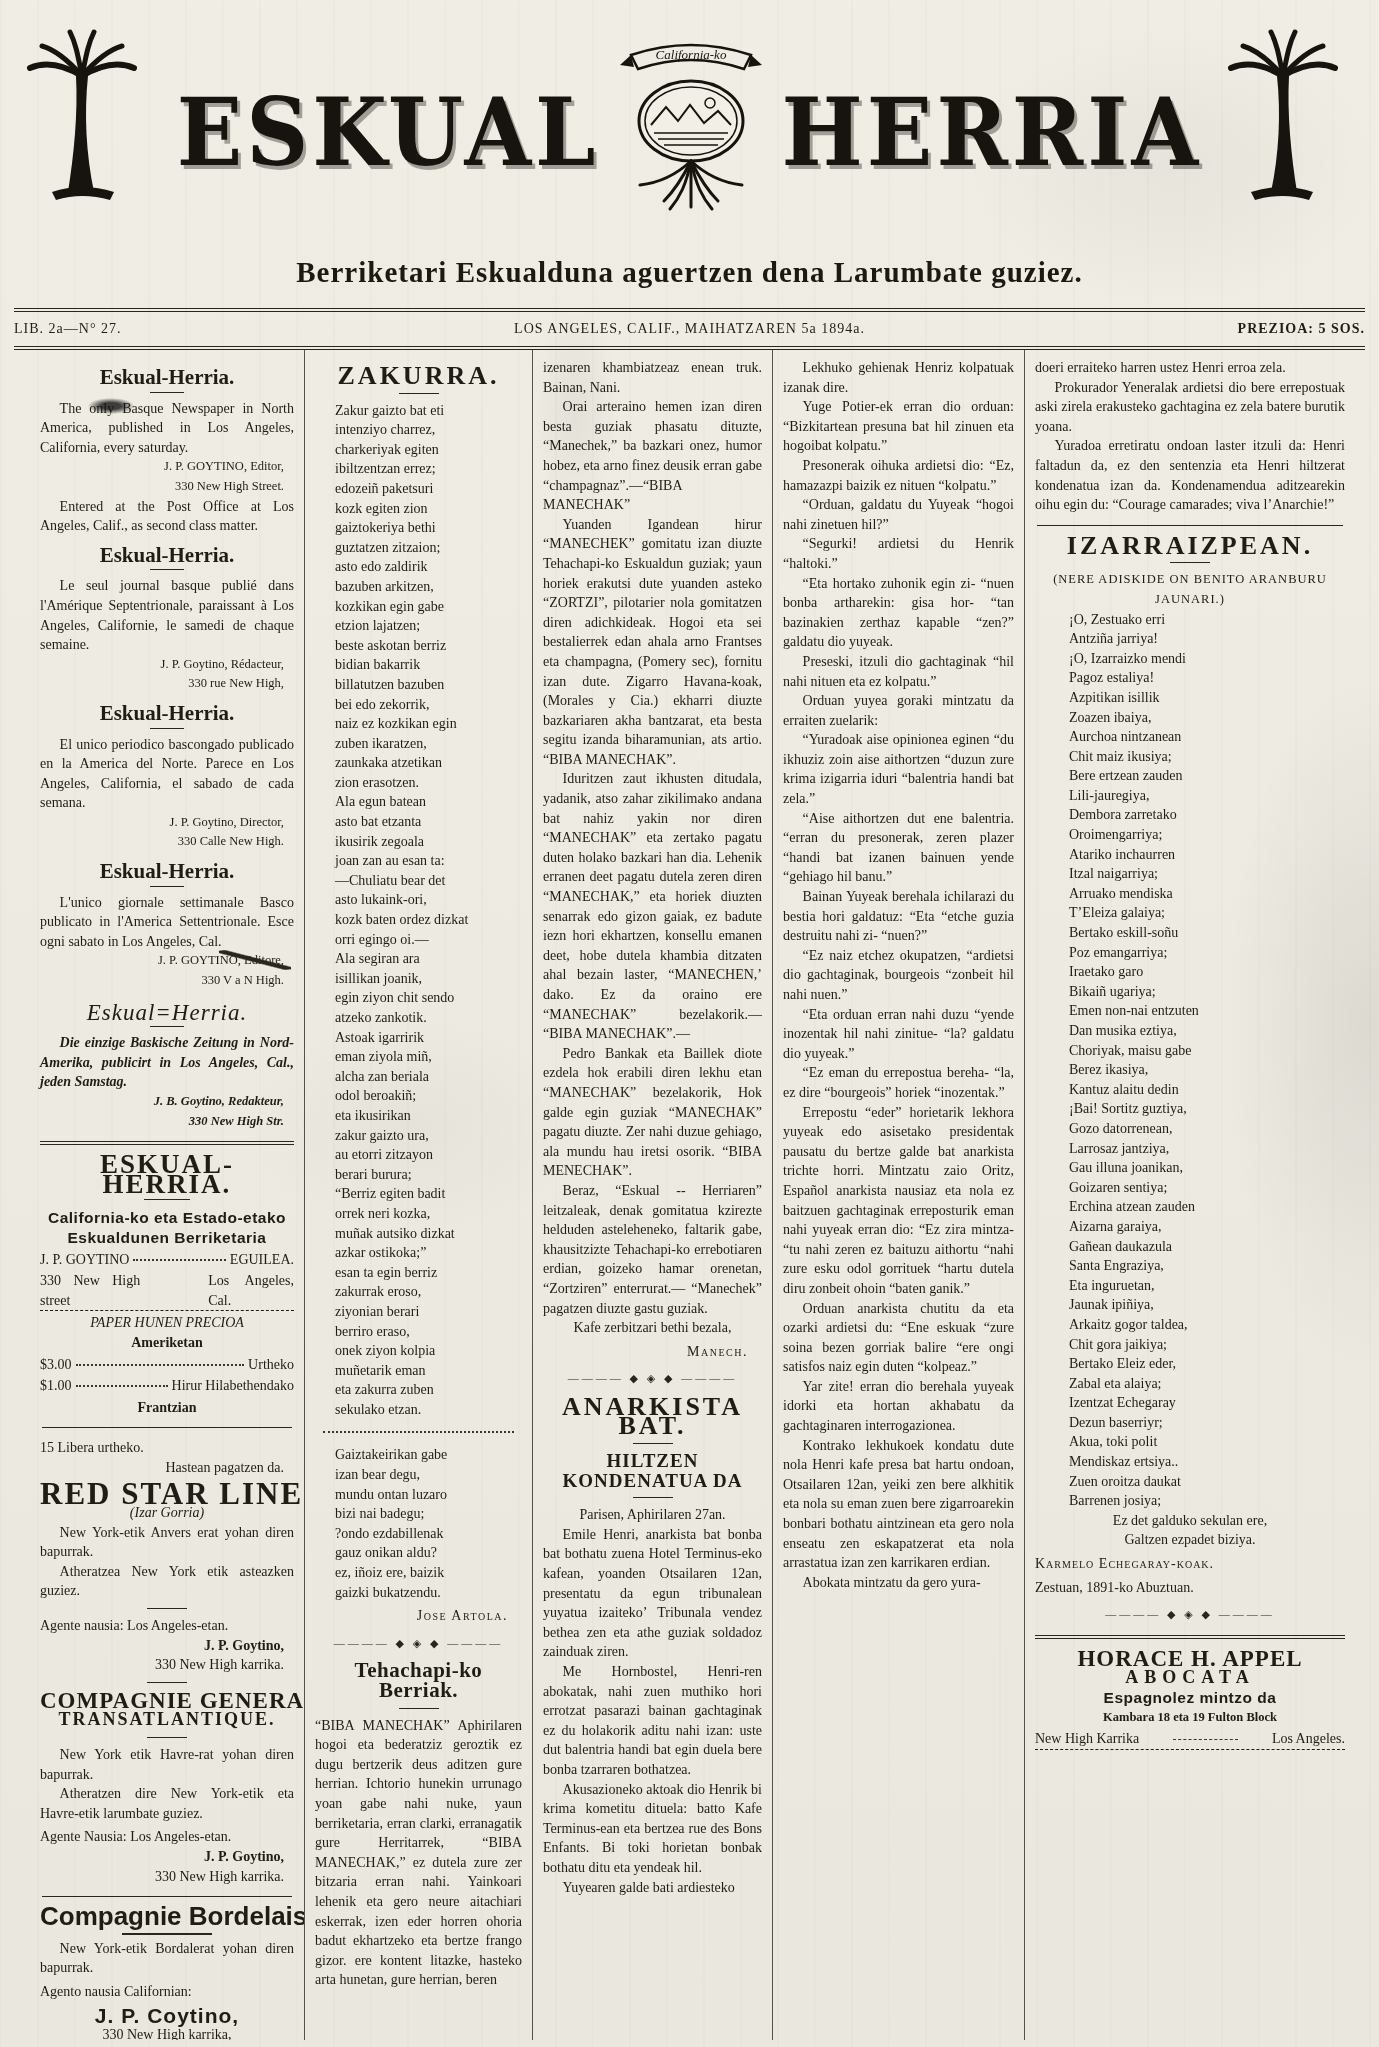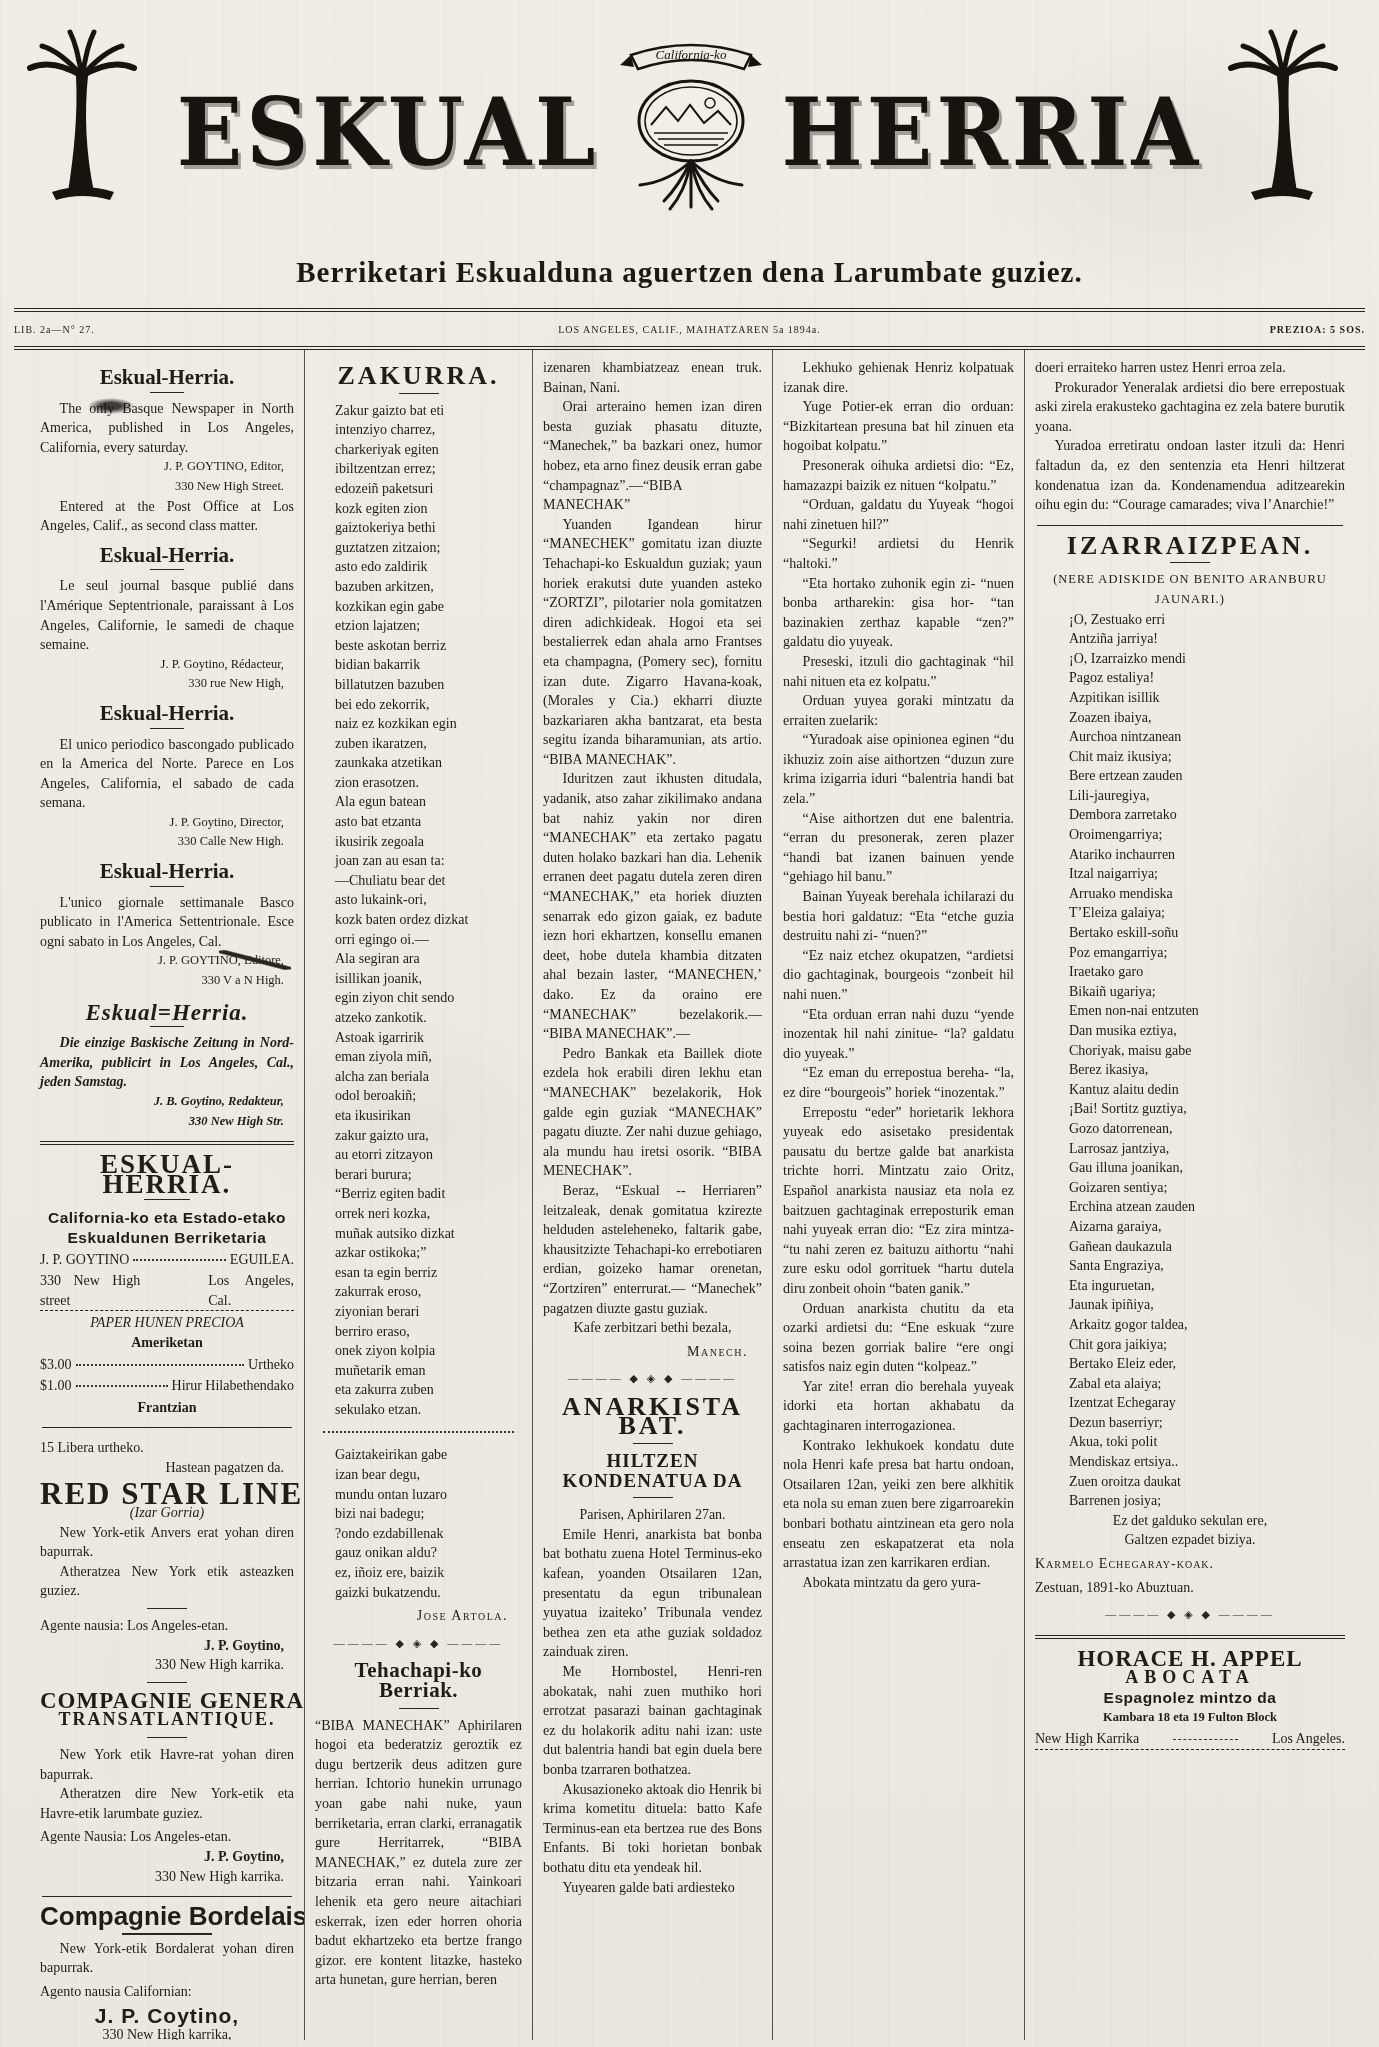--- a/index.html
+++ b/index.html
@@ -34,39 +34,39 @@
   .palm{ position:absolute; top:14px; }
   .palm-left{ left:22px; }
   .palm-right{ right:36px; transform:scaleX(-1); }
   .subtitle{
     height:52px; text-align:center; font-weight:bold; font-size:29px;
     letter-spacing:1px; color:#1c1812;
   }
   .dateline{
     height:42px; margin:0 14px;
     border-top:4px double #2a261f; border-bottom:4px double #2a261f;
-    display:flex; align-items:center; font-size:10px;
+    display:flex; align-items:center; font-size:14px;
     color:#211d17;
   }
   .dateline .dl-issue{ width:300px; letter-spacing:1px; }
   .dateline .dl-center{ flex:1; text-align:center; letter-spacing:1px; }
   .dateline .dl-price{ width:300px; text-align:right; font-weight:bold; letter-spacing:1px; }
   
   .columns{
     height:1690px; margin:0 24px 0 30px; overflow:hidden;
     display:grid; grid-template-columns:274px 228px 240px 252px 1fr;
   }
   .col{ padding:8px 10px 0 10px; overflow:hidden; font-size:14px; line-height:19.6px; text-align:justify; }
   .col + .col{ border-left:1px solid #56514a; }
   
   .head{ font-size:21px; font-weight:bold; text-align:center; margin:10px 0 2px; }
   .head::after{ content:""; display:block; width:34px; margin:4px auto 6px; border-top:1.5px solid #2a261f; }
   .bighead{ font-size:27px; font-weight:bold; text-align:center; letter-spacing:2px; margin:10px 0 4px; }
   .bighead::after{ content:""; display:block; width:46px; margin:5px auto 8px; border-top:1.5px solid #2a261f; }
-  .frakhead{ font-size:23px; font-weight:bold; font-style:italic; text-align:center; letter-spacing:1px; margin:12px 0 2px; }
+  .frakhead{ font-size:23px; font-weight:normal; font-style:italic; text-align:center; letter-spacing:1px; margin:12px 0 2px; }
   .frakhead::after{ content:""; display:block; width:34px; margin:4px auto 6px; border-top:1.5px solid #2a261f; }
   .fraktur{ font-style:italic; font-weight:bold; }
   .h1{ font-size:26px; font-weight:bold; text-align:center; letter-spacing:3px; margin:8px 0 0; }
   .h1b{ font-size:21px; font-weight:bold; text-align:center; letter-spacing:0.5px; margin:8px 0 0; }
   .h2{ font-size:19px; font-weight:bold; text-align:center; letter-spacing:1px; margin:4px 0 0; }
   .p{ text-indent:1.4em; }
   .pcont{ text-indent:0; }
   .pni{ text-indent:0; margin-top:4px; }
   .right{ text-align:right; padding-right:10px; }
   .center{ text-align:center; }

